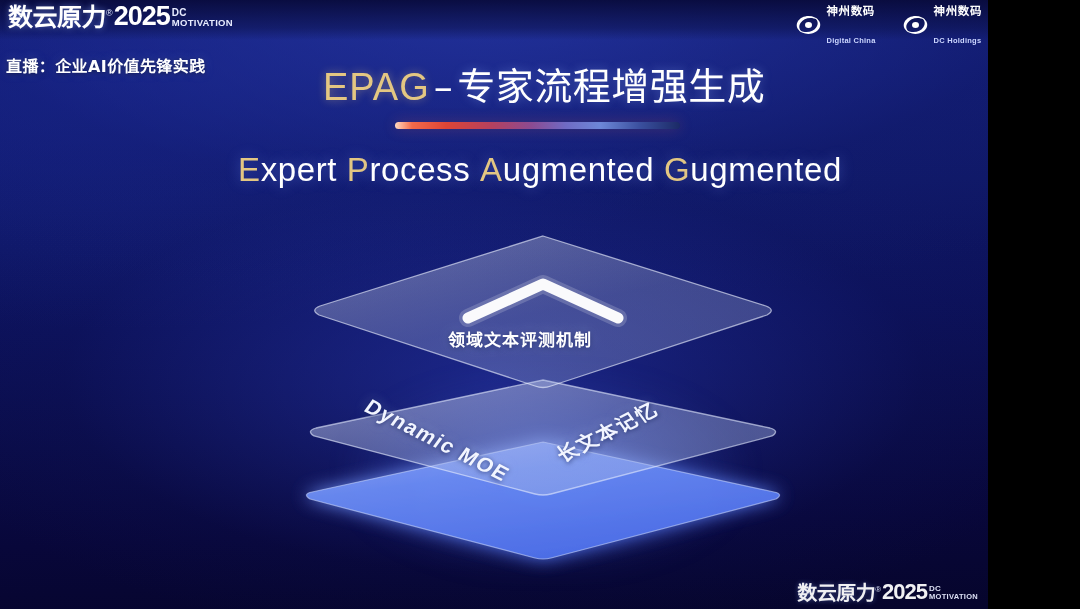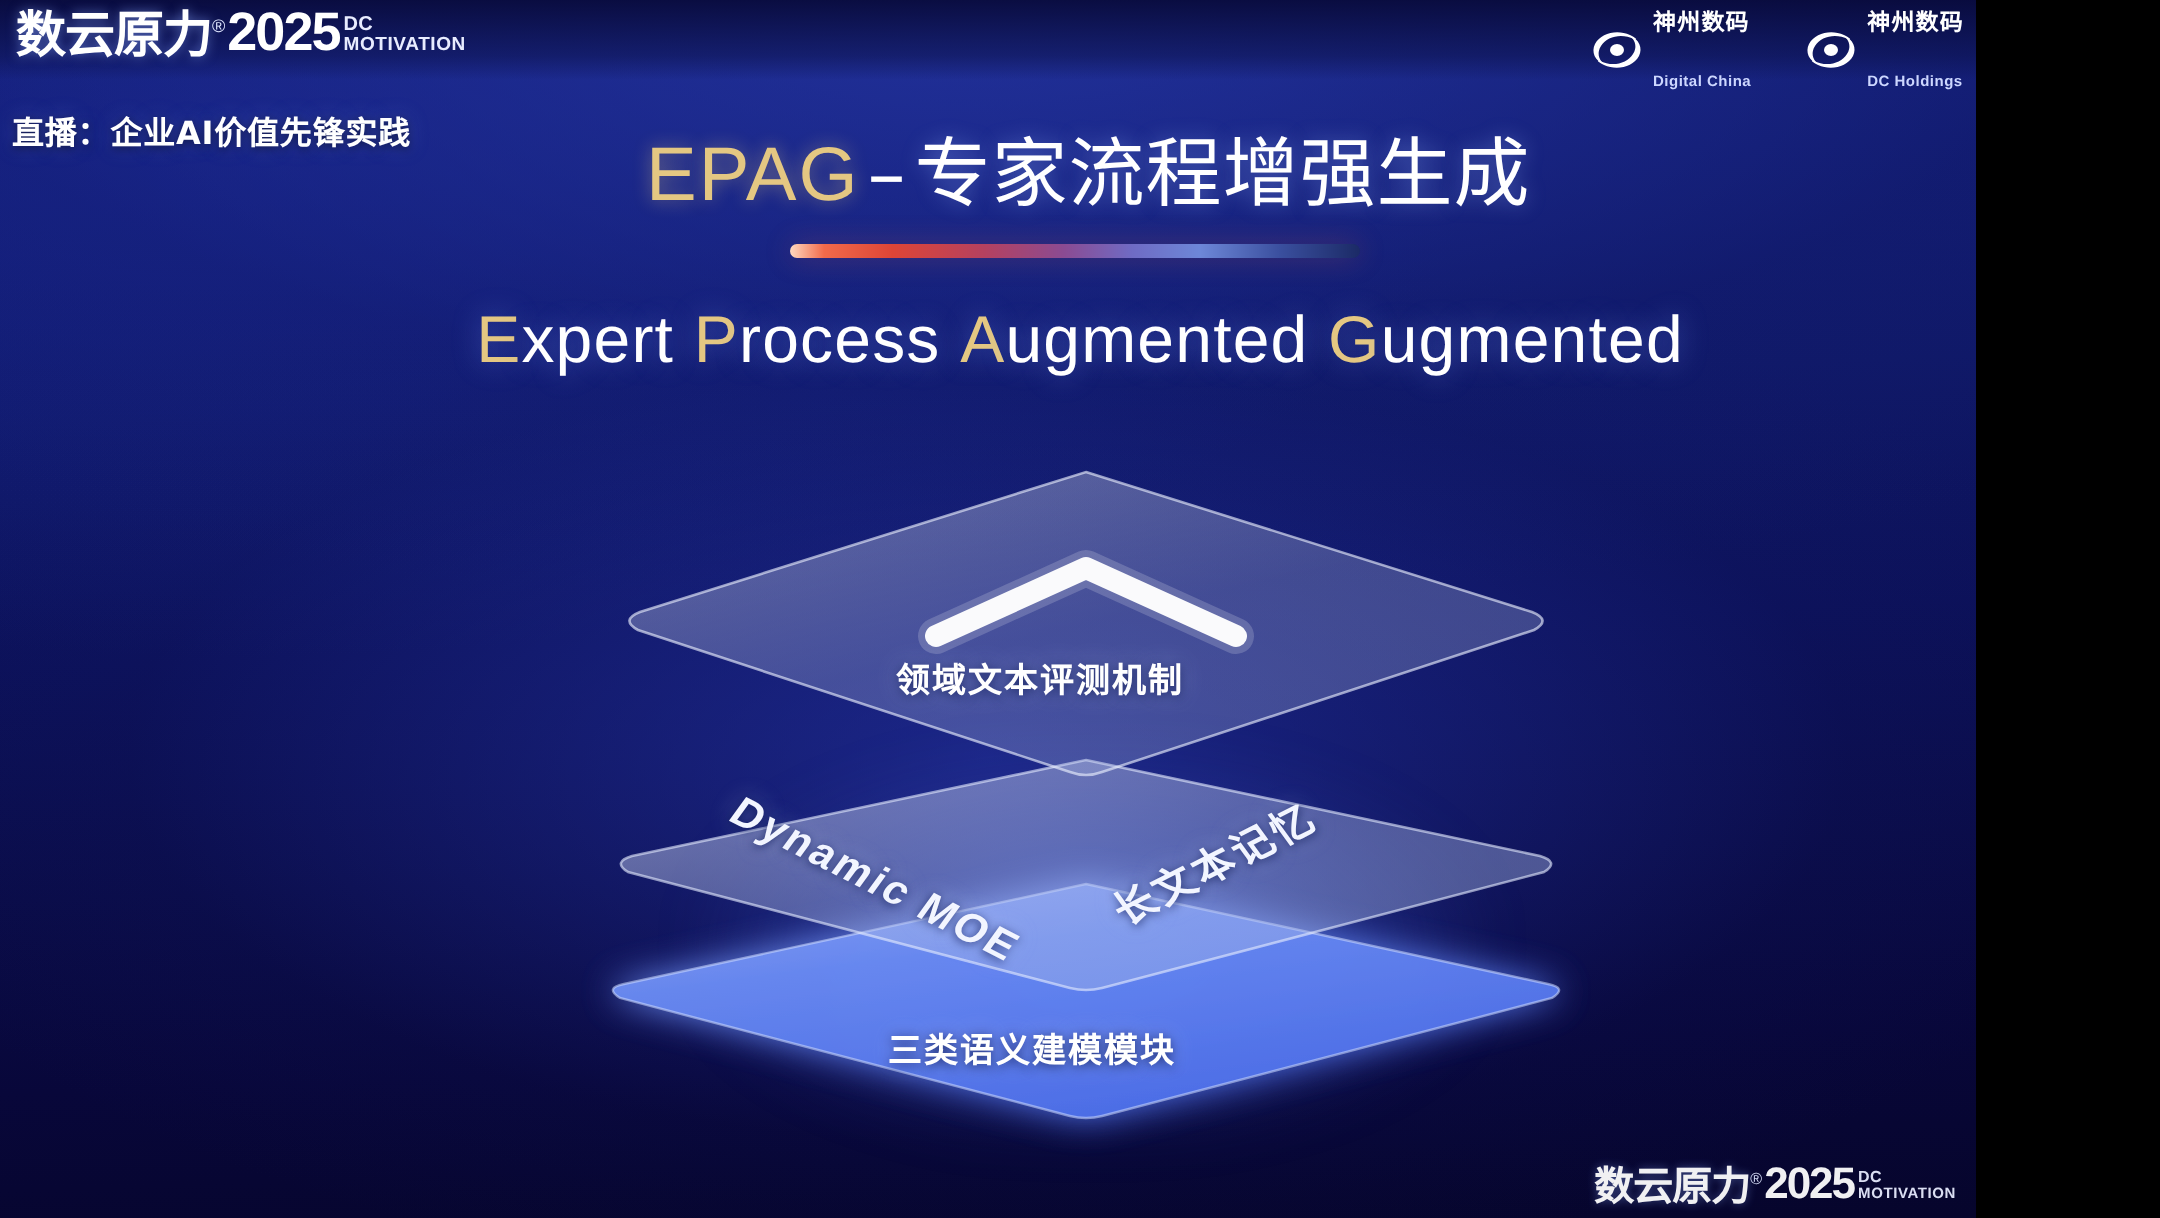--- a/index.html
+++ b/index.html
@@ -305,21 +305,20 @@
             <feGaussianBlur stdDeviation="9" result="b"></feGaussianBlur>
             <feMerge>
                 <feMergeNode in="b"></feMergeNode>
                 <feMergeNode in="SourceGraphic"></feMergeNode>
               </feMerge>
           </filter>
         </defs>
         <path d="M247 214 L478 264 Q488 266 480 271 L255 330 Q247 332 239 330 L14 271 Q6 266 16 264 Z" fill="url(#gBot)" opacity="0.96" filter="url(#fBot)"></path>
         <path d="M247 214 L478 264 Q488 266 480 271 L255 330 Q247 332 239 330 L14 271 Q6 266 16 264 Z" fill="none" stroke="#cfdcff" stroke-opacity="0.55" stroke-width="1.2"></path>
       </svg>
-      <div class="plate-label label-bottom">三类语义建模模块</div>
     </div>
 
     <div class="plate">
       <svg width="494" height="345" viewBox="0 0 494 345">
         <defs>
           <linearGradient id="gMid" x1="0.1" y1="0" x2="0.9" y2="1">
             <stop offset="0%" stop-color="#d5dcf4" stop-opacity="0.50"></stop>
             <stop offset="45%" stop-color="#aebbe8" stop-opacity="0.40"></stop>
             <stop offset="100%" stop-color="#9fb2e6" stop-opacity="0.42"></stop>
           </linearGradient>

